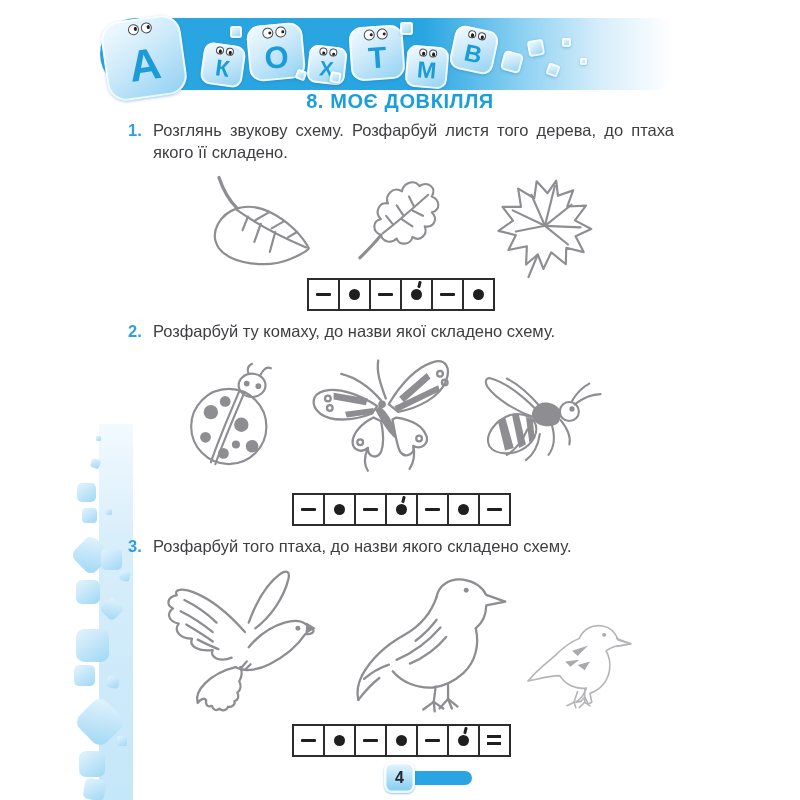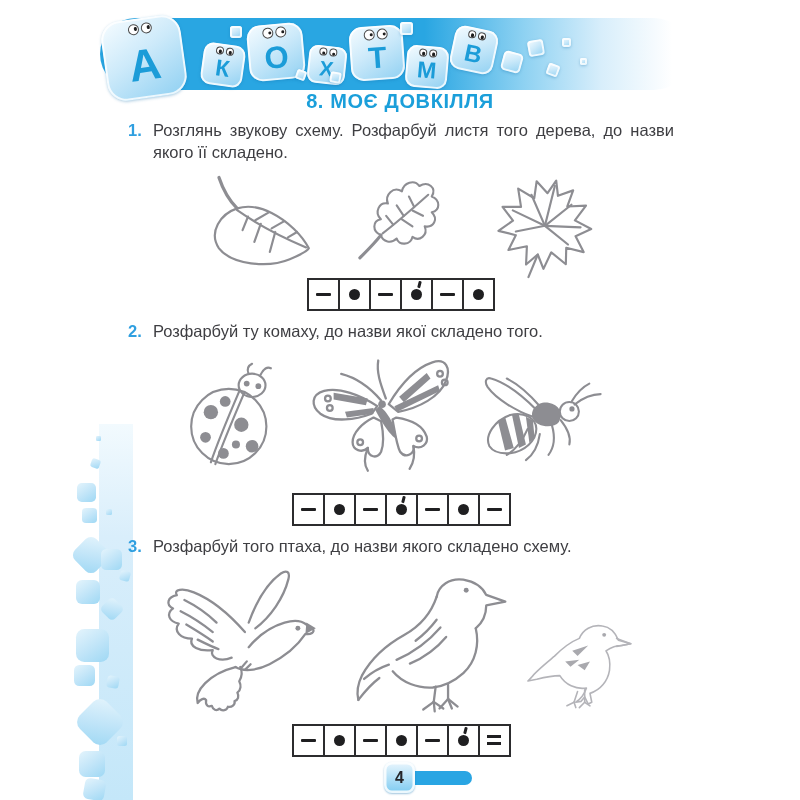--- a/index.html
+++ b/index.html
@@ -164,21 +164,21 @@
     <div class="tile" style="left: 462px; top: 20px; width: 9px; height: 9px; transform: rotate(0deg);"></div>
     <div class="tile" style="left: 480px; top: 40px; width: 7px; height: 7px; transform: rotate(0deg);"></div>
   </div>
 
 <h1 class="page-title">8. МОЄ ДОВКІЛЛЯ</h1>
 
 <div class="content">
 
   <div class="task">
     <span class="task-num">1.</span>
-    <span class="task-text">Розглянь звукову схему. Розфарбуй листя того дерева, до назви якого її складено.</span>
+    <span class="task-text">Розглянь звукову схему. Розфарбуй листя того дерева, до птаха якого її складено.</span>
   </div>
 
   <div class="img-row" id="row1">
     <svg class="art" width="118" height="100" viewBox="0 0 130 110">
       <path class="thick" d="M22,6 C26,18 32,30 42,40"></path>
       <path d="M42,40 C24,46 10,66 22,84 C36,102 76,106 100,96 C112,91 120,86 121,84 C114,70 98,54 80,45 C66,38 52,37 42,40 Z"></path>
       <path d="M42,42 C62,56 92,72 118,83"></path>
       <path d="M54,49 L48,64"></path>
         <path d="M68,57 L61,77"></path>
         <path d="M84,66 L78,88"></path>
@@ -228,21 +228,21 @@
       <div class="cell">
         <span class="sym-line"></span>
       </div>
       <div class="cell">
         <span class="sym-dot"></span>
       </div>
     </div>
 
   <div class="task" id="task2">
     <span class="task-num">2.</span>
-    <span class="task-text">Розфарбуй ту комаху, до назви якої складено того.</span>
+    <span class="task-text">Розфарбуй ту комаху, до назви якої складено схему.</span>
   </div>
 
   <div class="img-row" id="row2">
     <svg class="art" width="103" height="112" viewBox="0 0 115 125">
       <circle cx="50" cy="72" r="42"></circle>
       <path d="M62,32 C50,60 38,88 30,112"></path>
       <path d="M67,35 C55,63 43,91 35,114"></path>
       <ellipse cx="76" cy="26" rx="15" ry="13"></ellipse>
       <path d="M72,13 C70,8 72,4 76,2"></path>
       <path d="M85,15 C89,7 93,5 97,7"></path>

